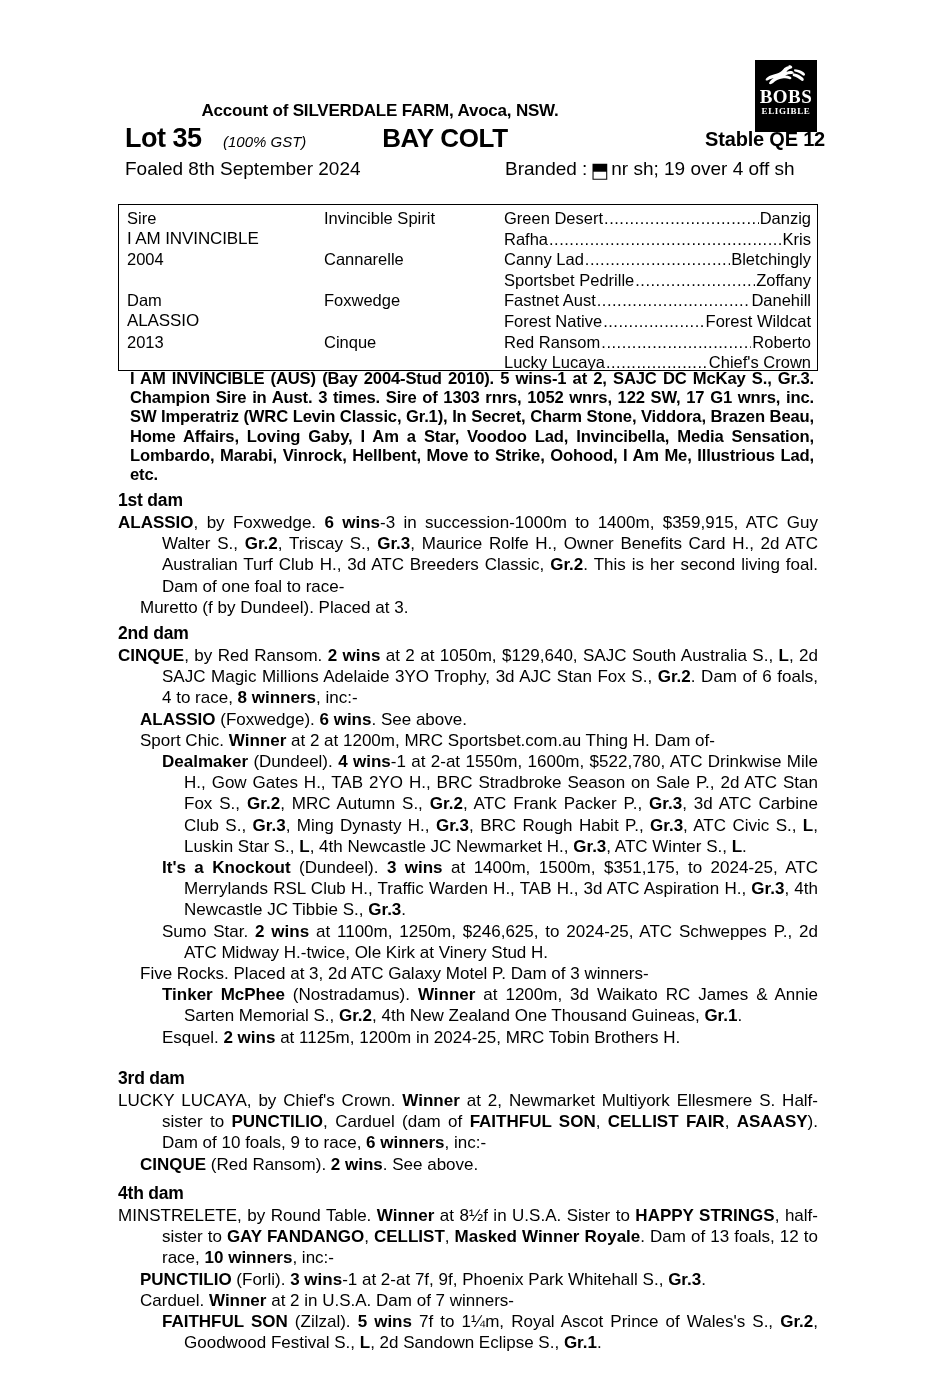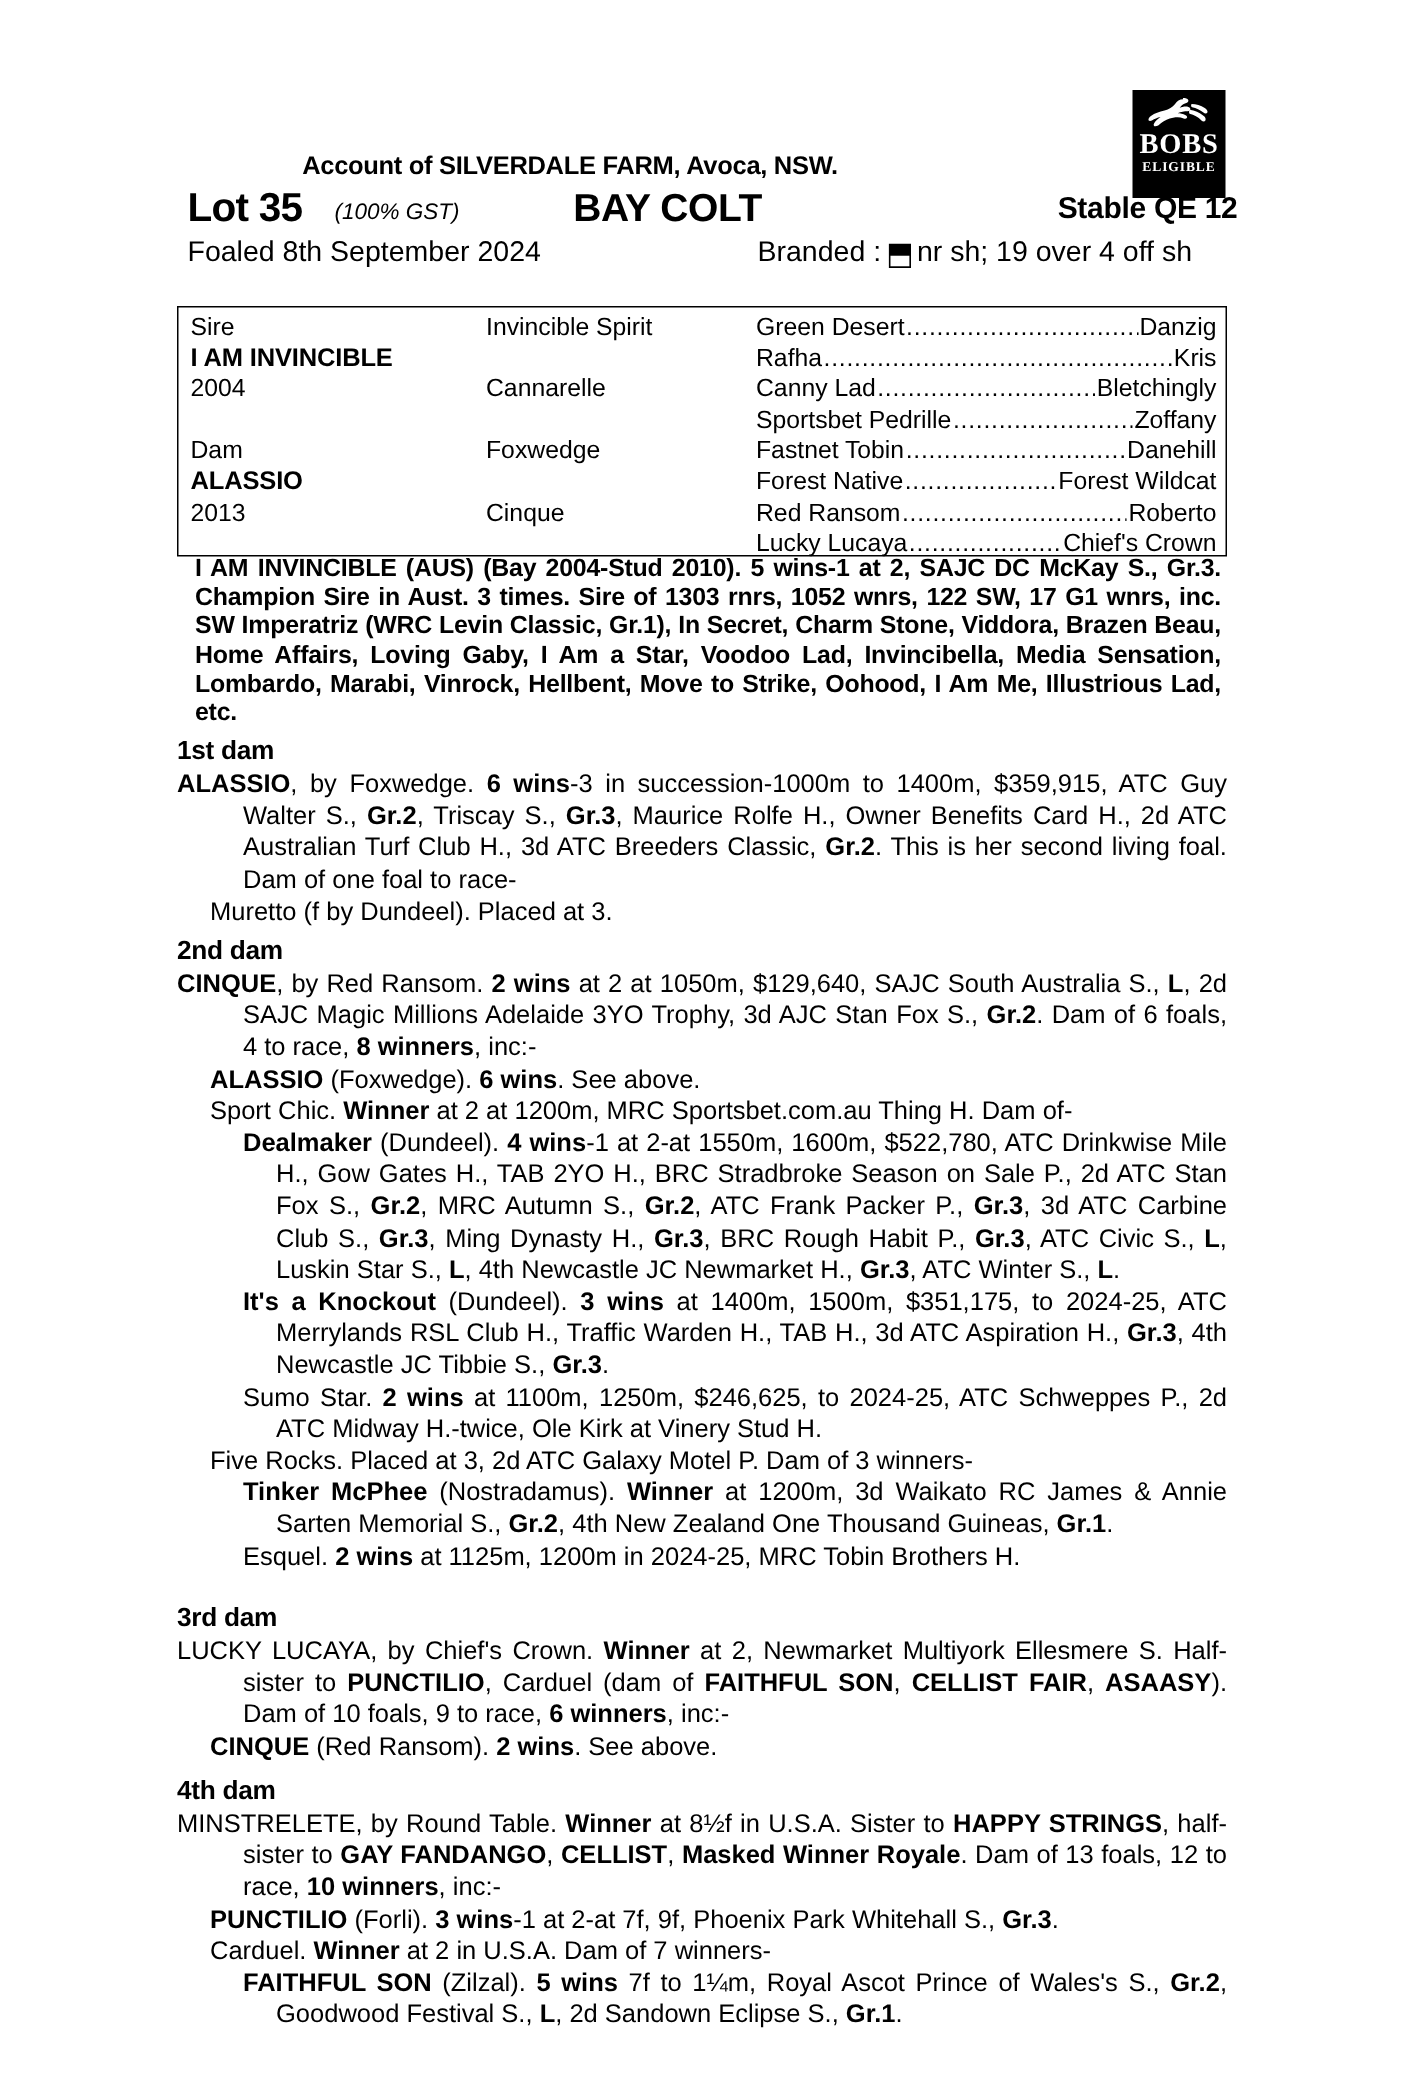--- a/index.html
+++ b/index.html
@@ -61,21 +61,21 @@
 
   
   .ped{
     position:absolute;left:118px;top:191px;width:700px;height:167px;
     border:1.5px solid #000;box-sizing:border-box;margin-top:13px;
   }
   .ped-col1{position:absolute;left:8px;top:3px;width:190px;}
   .ped-col2{position:absolute;left:205px;top:3px;width:175px;}
   .ped-col3{position:absolute;left:385px;top:3px;right:6px;}
   .ped-line{font-size:16.5px;line-height:20.6px;white-space:nowrap;}
-  .ped-line.bold{font-weight:bold;font-size:17px;letter-spacing:-.1px;}
+  .ped-line.bold{font-weight:normal;font-size:17px;letter-spacing:-.1px;}
   .ped-line.blank{visibility:hidden;}
   .lead{display:flex;align-items:baseline;font-size:16.5px;line-height:20.6px;}
   .lead .l{white-space:nowrap;}
   .lead .dots{
     flex:1 1 auto;overflow:hidden;white-space:nowrap;margin:0 1px;
     font-size:16.5px;letter-spacing:.5px;
   }
   .lead .r{white-space:nowrap;}
 
   
@@ -164,21 +164,21 @@
           <span class="l">Canny Lad</span>
           <span class="dots">..........................................................................................</span>
           <span class="r">Bletchingly</span>
         </div>
         <div class="lead">
           <span class="l">Sportsbet Pedrille</span>
           <span class="dots">..........................................................................................</span>
           <span class="r">Zoffany</span>
         </div>
         <div class="lead">
-          <span class="l">Fastnet Tobin</span>
+          <span class="l">Fastnet Aust</span>
           <span class="dots">..........................................................................................</span>
           <span class="r">Danehill</span>
         </div>
         <div class="lead">
           <span class="l">Forest Native</span>
           <span class="dots">..........................................................................................</span>
           <span class="r">Forest Wildcat</span>
         </div>
         <div class="lead">
           <span class="l">Red Ransom</span>

